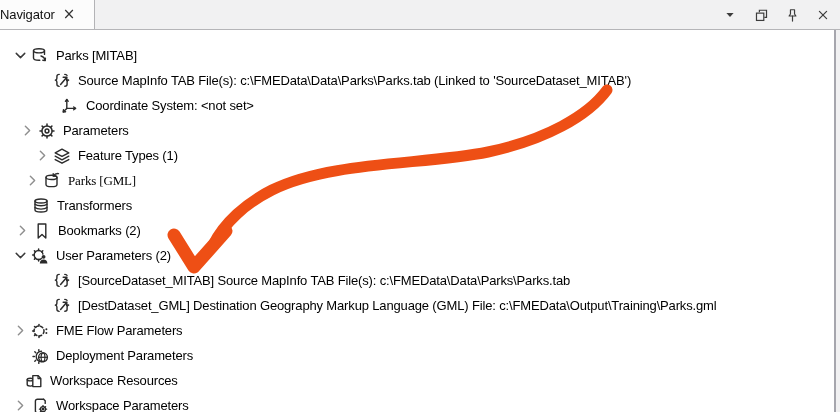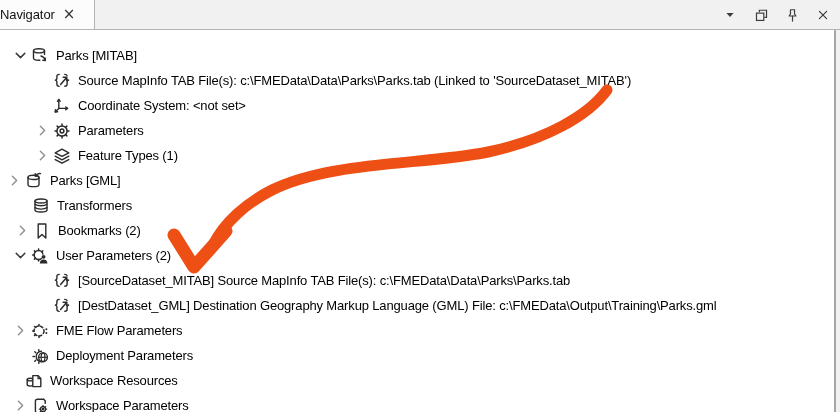--- a/index.html
+++ b/index.html
@@ -263,55 +263,55 @@
   <div class="row" style="padding-left: 32px;">
     <span class="chevron none">
       
     </span>
     <svg class="tree-icon">
           <use href="#i-braces"></use>
         </svg>
     <span class="label">Source MapInfo TAB File(s): c:\FMEData\Data\Parks\Parks.tab (Linked to 'SourceDataset_MITAB')</span>
   </div>
 
+  <div class="row" style="padding-left: 40px;">
+    <span class="chevron none">
+      
+    </span>
+    <svg class="tree-icon">
+          <use href="#i-axes"></use>
+        </svg>
+    <span class="label">Coordinate System: &lt;not set&gt;</span>
+  </div>
+
+  <div class="row" style="padding-left: 17px;">
+    <span class="chevron collapsed">
+      <svg width="17" height="17">
+            <use href="#i-chev"></use>
+          </svg>
+    </span>
+    <svg class="tree-icon">
+          <use href="#i-gear"></use>
+        </svg>
+    <span class="label">Parameters</span>
+  </div>
+
   <div class="row" style="padding-left: 32px;">
-    <span class="chevron none">
-      
-    </span>
-    <svg class="tree-icon">
-          <use href="#i-axes"></use>
-        </svg>
-    <span class="label">Coordinate System: &lt;not set&gt;</span>
-  </div>
-
-  <div class="row" style="padding-left: 32px;">
-    <span class="chevron collapsed">
-      <svg width="17" height="17">
-            <use href="#i-chev"></use>
-          </svg>
-    </span>
-    <svg class="tree-icon">
-          <use href="#i-gear"></use>
-        </svg>
-    <span class="label">Parameters</span>
-  </div>
-
-  <div class="row" style="padding-left: 32px;">
     <span class="chevron collapsed">
       <svg width="17" height="17">
             <use href="#i-chev"></use>
           </svg>
     </span>
     <svg class="tree-icon">
           <use href="#i-layers"></use>
         </svg>
     <span class="label">Feature Types (1)</span>
   </div>
 
-  <div class="row" style="padding-left: 4px;">
+  <div class="row" style="padding-left: 22px; font-family: Liberation Serif, serif;">
     <span class="chevron collapsed">
       <svg width="17" height="17">
             <use href="#i-chev"></use>
           </svg>
     </span>
     <svg class="tree-icon">
           <use href="#i-writer"></use>
         </svg>
     <span class="label">Parks [GML]</span>
   </div>

